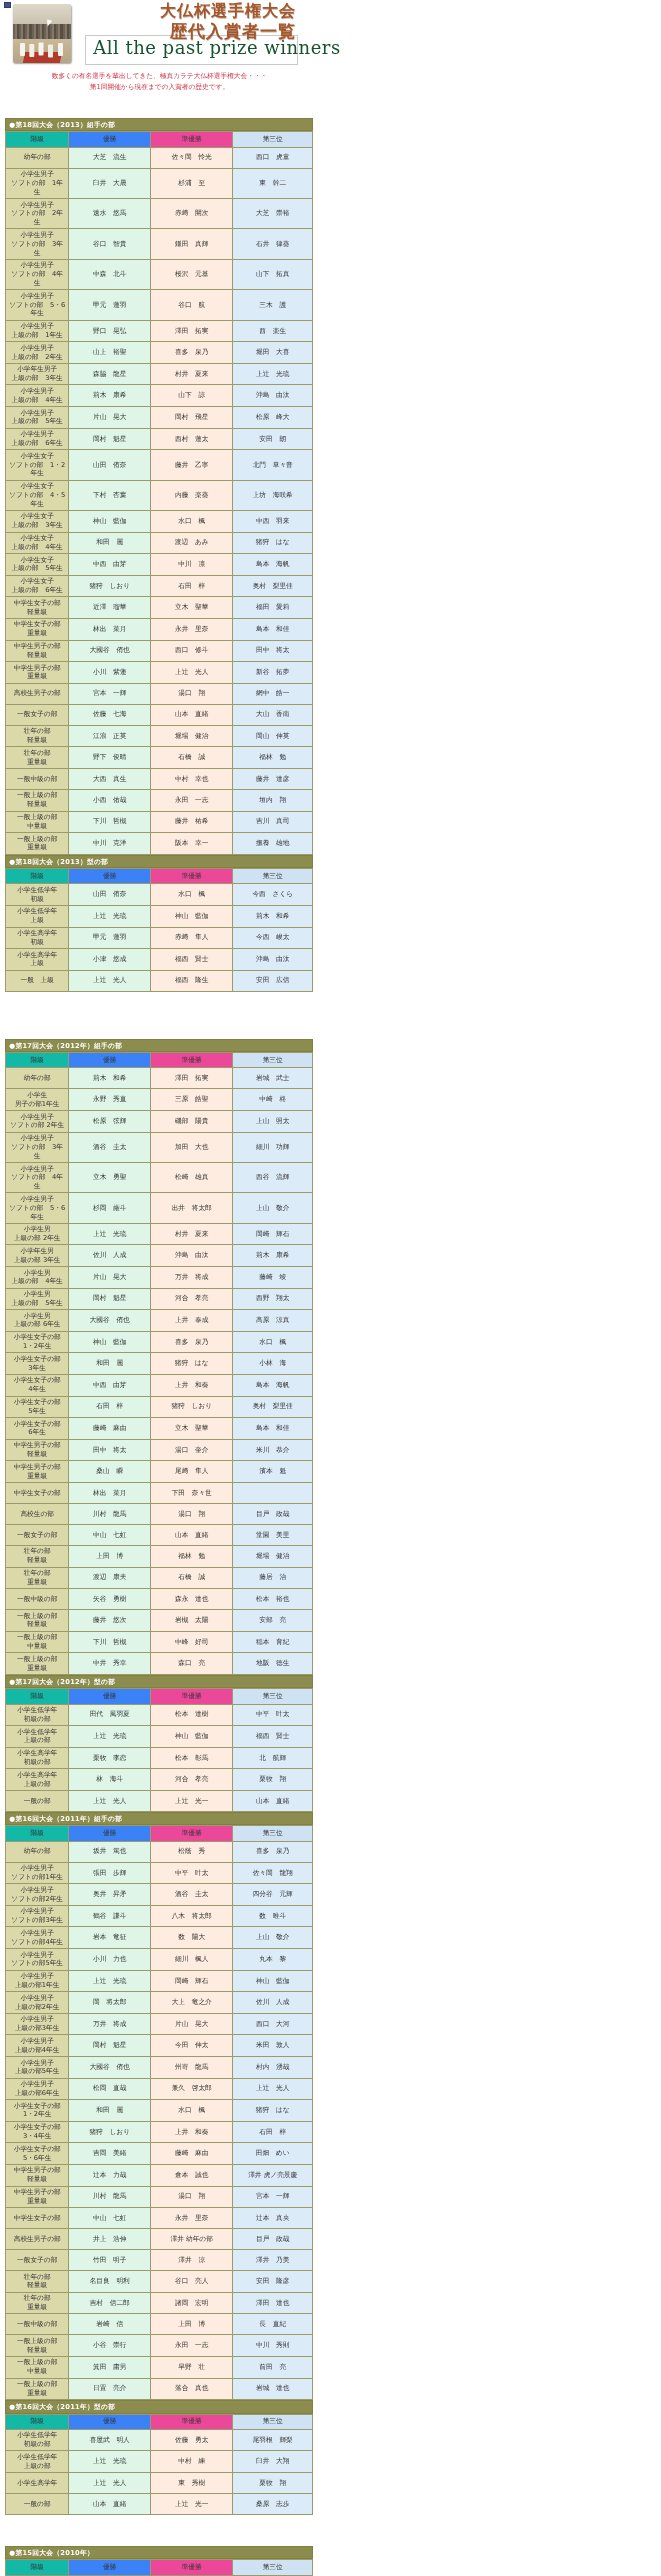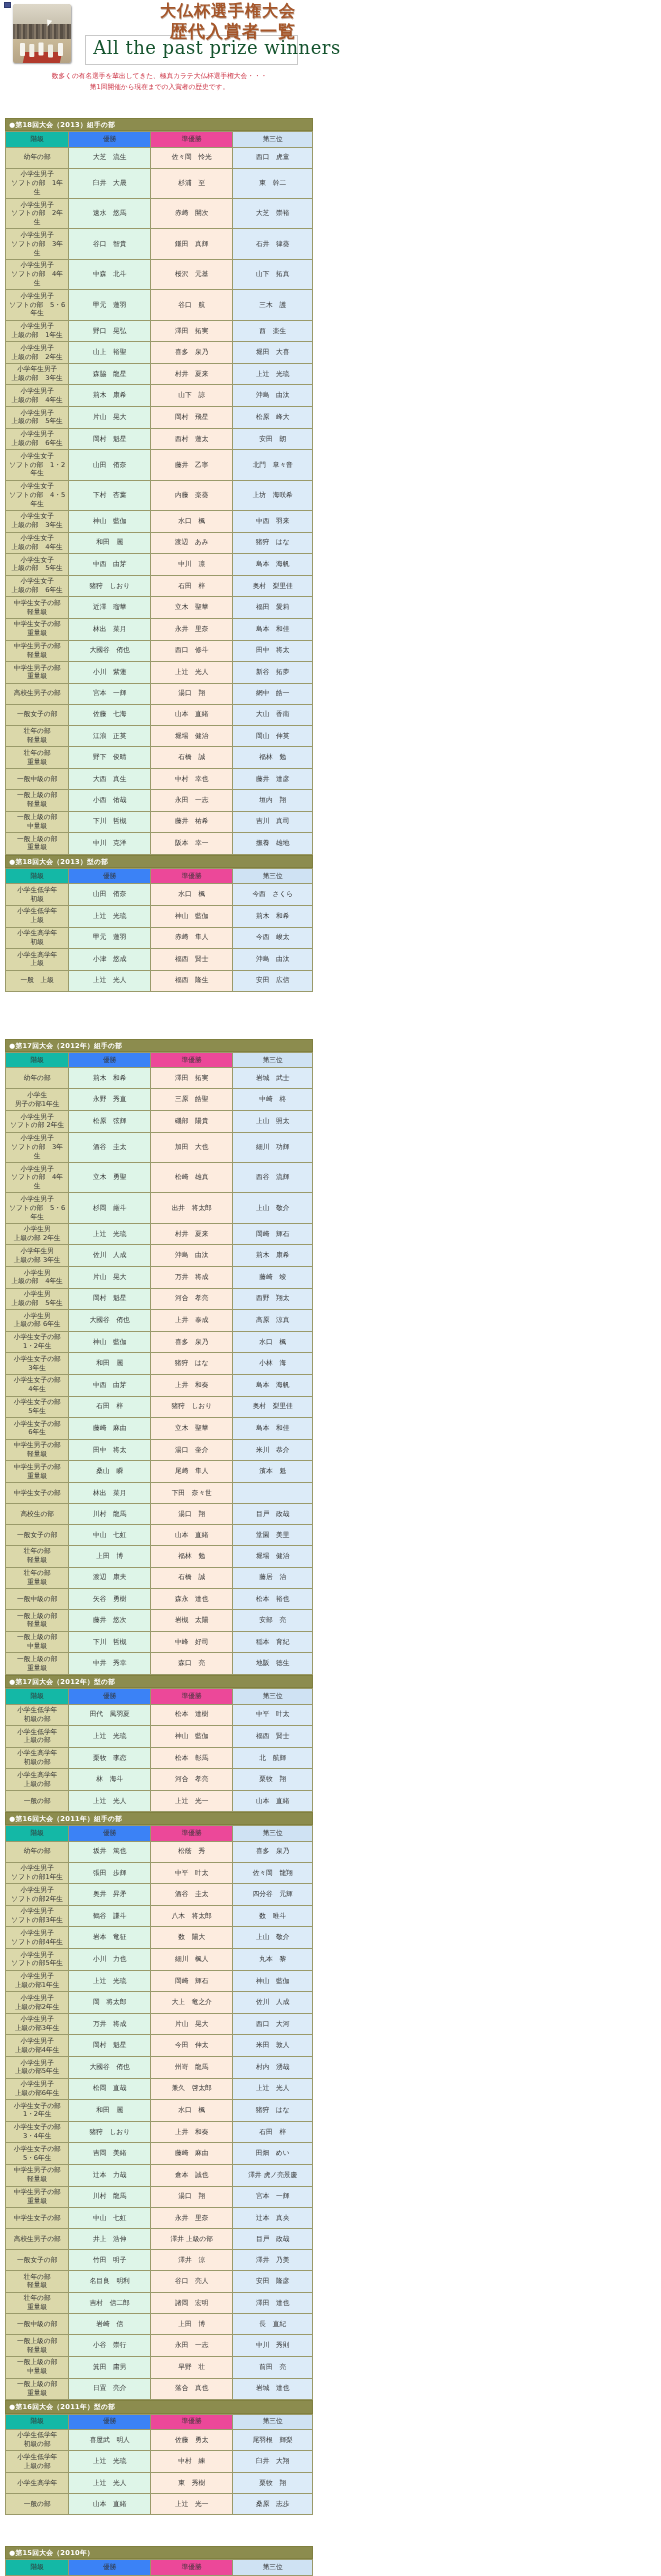--- a/index.html
+++ b/index.html
@@ -759,21 +759,21 @@
           </tr>
           <tr>
             <td class="c0">中学生女子の部</td>
             <td class="c1">中山　七虹</td>
             <td class="c2">永井　里奈</td>
             <td class="c3">辻本　真央</td>
           </tr>
           <tr>
             <td class="c0">高校生男子の部</td>
             <td class="c1">井上　浩伸</td>
-            <td class="c2">澤井 上級の部</td>
+            <td class="c2">澤井 幼年の部</td>
             <td class="c3">目戸　政哉</td>
           </tr>
           <tr>
             <td class="c0">一般女子の部</td>
             <td class="c1">竹田　明子</td>
             <td class="c2">澤井　涼</td>
             <td class="c3">澤井　乃美</td>
           </tr>
           <tr>
             <td class="c0">壮年の部

